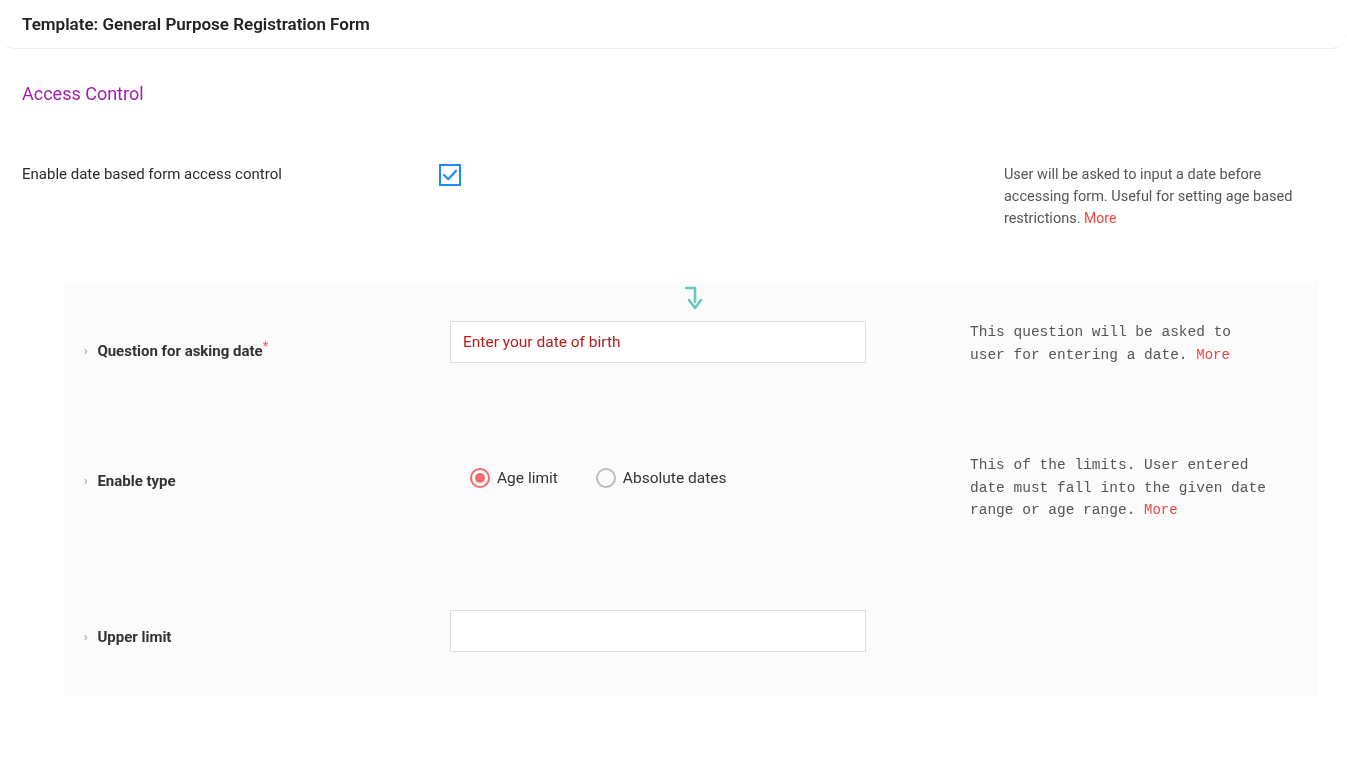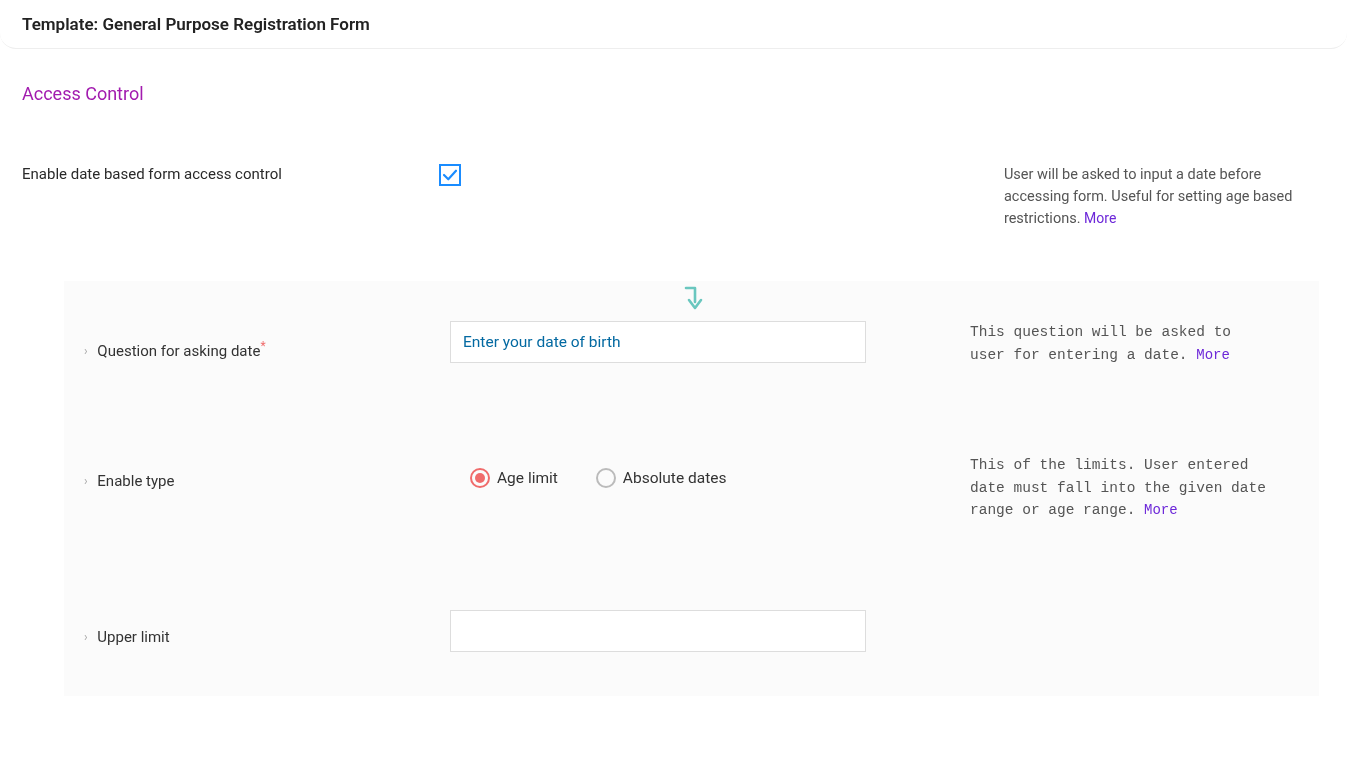--- a/index.html
+++ b/index.html
@@ -55,21 +55,21 @@
     cursor: pointer;
   }
   .checkbox-wrap svg { width: 14px; height: 12px; }
   .help-col {
     width: 330px;
     font-size: 14.5px;
     color: #555;
     line-height: 1.5;
   }
   .more-link {
-    color: #6d28d9;
+    color: #ef4444;
     font-size: 14px;
     cursor: pointer;
     text-decoration: none;
   }
   .panel {
     background: #fbfbfb;
     margin-left: 42px;
     margin-right: 6px;
     padding: 0 0 40px 0;
     position: relative;
@@ -86,39 +86,40 @@
     padding: 0 20px;
     margin-top: 4px;
     margin-bottom: 88px;
   }
   .field-row:last-child { margin-bottom: 0; }
   .field-label-col {
     width: 366px;
     padding-top: 18px;
     font-size: 15px;
     color: #333;
+    font-weight: bold;
   }
   .chev {
     color: #aaa;
     font-size: 12px;
     margin-right: 6px;
     vertical-align: 1px;
   }
   .req { color: #f06b6b; font-size: 12px; vertical-align: super; }
   .field-control-col {
     width: 520px;
   }
   .text-input {
     width: 416px;
     height: 42px;
     border: 1px solid #ddd;
     background: #fff;
     padding: 0 12px;
     font-size: 15.5px;
-    color: #0369a1;
+    color: #b91c1c;
     outline: none;
     font-family: inherit;
   }
   .field-help-col {
     width: 300px;
     font-size: 14.5px;
     color: #555;
     line-height: 1.55;
     font-family: Liberation Mono, monospace;
   }

